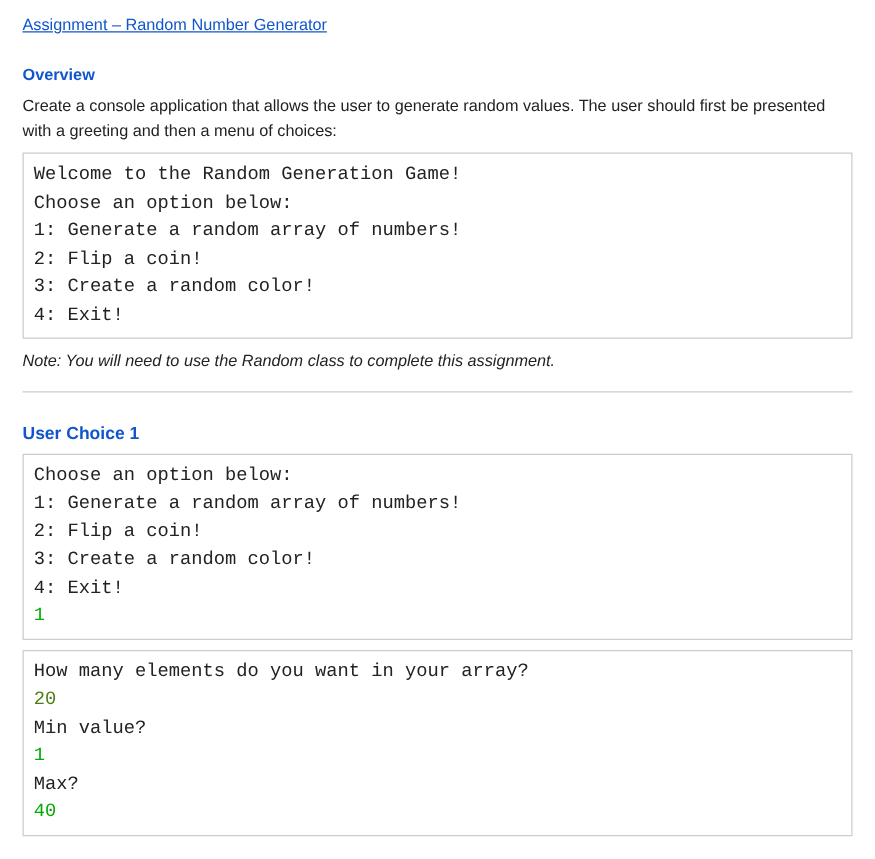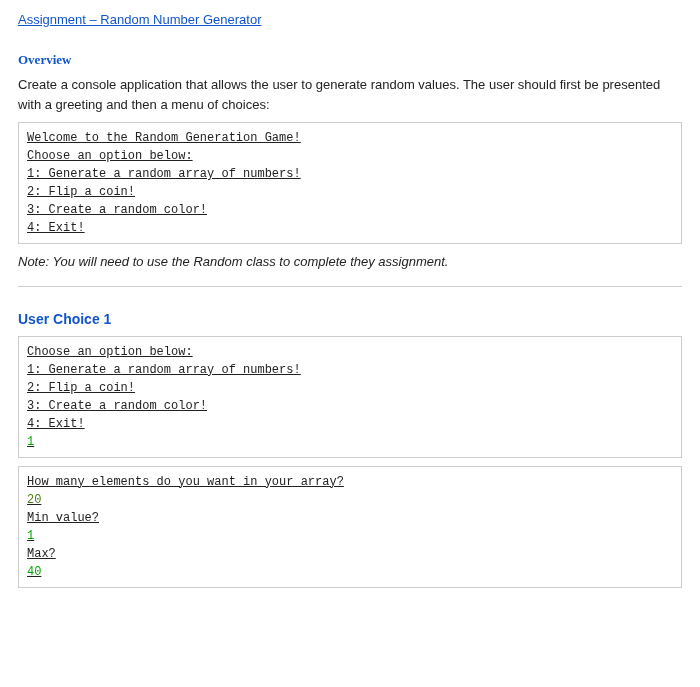--- a/index.html
+++ b/index.html
@@ -25,37 +25,35 @@
       color: #1155cc;
       margin-bottom: 6px;
       margin-top: 22px;
     }
     h3.overview-title {
       font-size: 13px;
       font-weight: bold;
       color: #1155cc;
       margin-top: 6px;
       margin-bottom: 6px;
-      font-family: Liberation Serif, serif;
     }
     p {
       margin-bottom: 8px;
       font-size: 13px;
       line-height: 1.5;
     }
     .code-block {
       font-family: 'Courier New', Courier, monospace;
-      font-size: 12px;
+      font-size: 15px;
       border: 1px solid #ccc;
       padding: 6px 8px;
       margin-bottom: 8px;
       background: #fff;
       white-space: pre;
       line-height: 1.5;
-      text-decoration: underline;
     }
     .note-italic {
       font-style: italic;
       font-size: 13px;
       margin-bottom: 10px;
     }
     .array-output {
       font-family: 'Courier New', Courier, monospace;
       font-size: 12px;
       margin-top: 4px;
@@ -81,21 +79,21 @@
   <h3 class="overview-title">Overview</h3>
   <p>Create a console application that allows the user to generate random values.  The user should first be presented with a greeting and then a menu of choices:</p>
 
   <div class="code-block" id="initial-menu-block">Welcome to the Random Generation Game!
 Choose an option below:
 1: Generate a random array of numbers!
 2: Flip a coin!
 3: Create a random color!
 4: Exit!</div>
 
-  <p class="note-italic">Note: You will need to use the Random class to complete they assignment.</p>
+  <p class="note-italic">Note: You will need to use the Random class to complete this assignment.</p>
 </div>
 
 <hr class="divider">
 
 <div class="section-block">
   <h2 class="section-title">User Choice 1</h2>
 
   <div class="code-block" id="choice-1-menu-block">Choose an option below:
 1: Generate a random array of numbers!
 2: Flip a coin!

